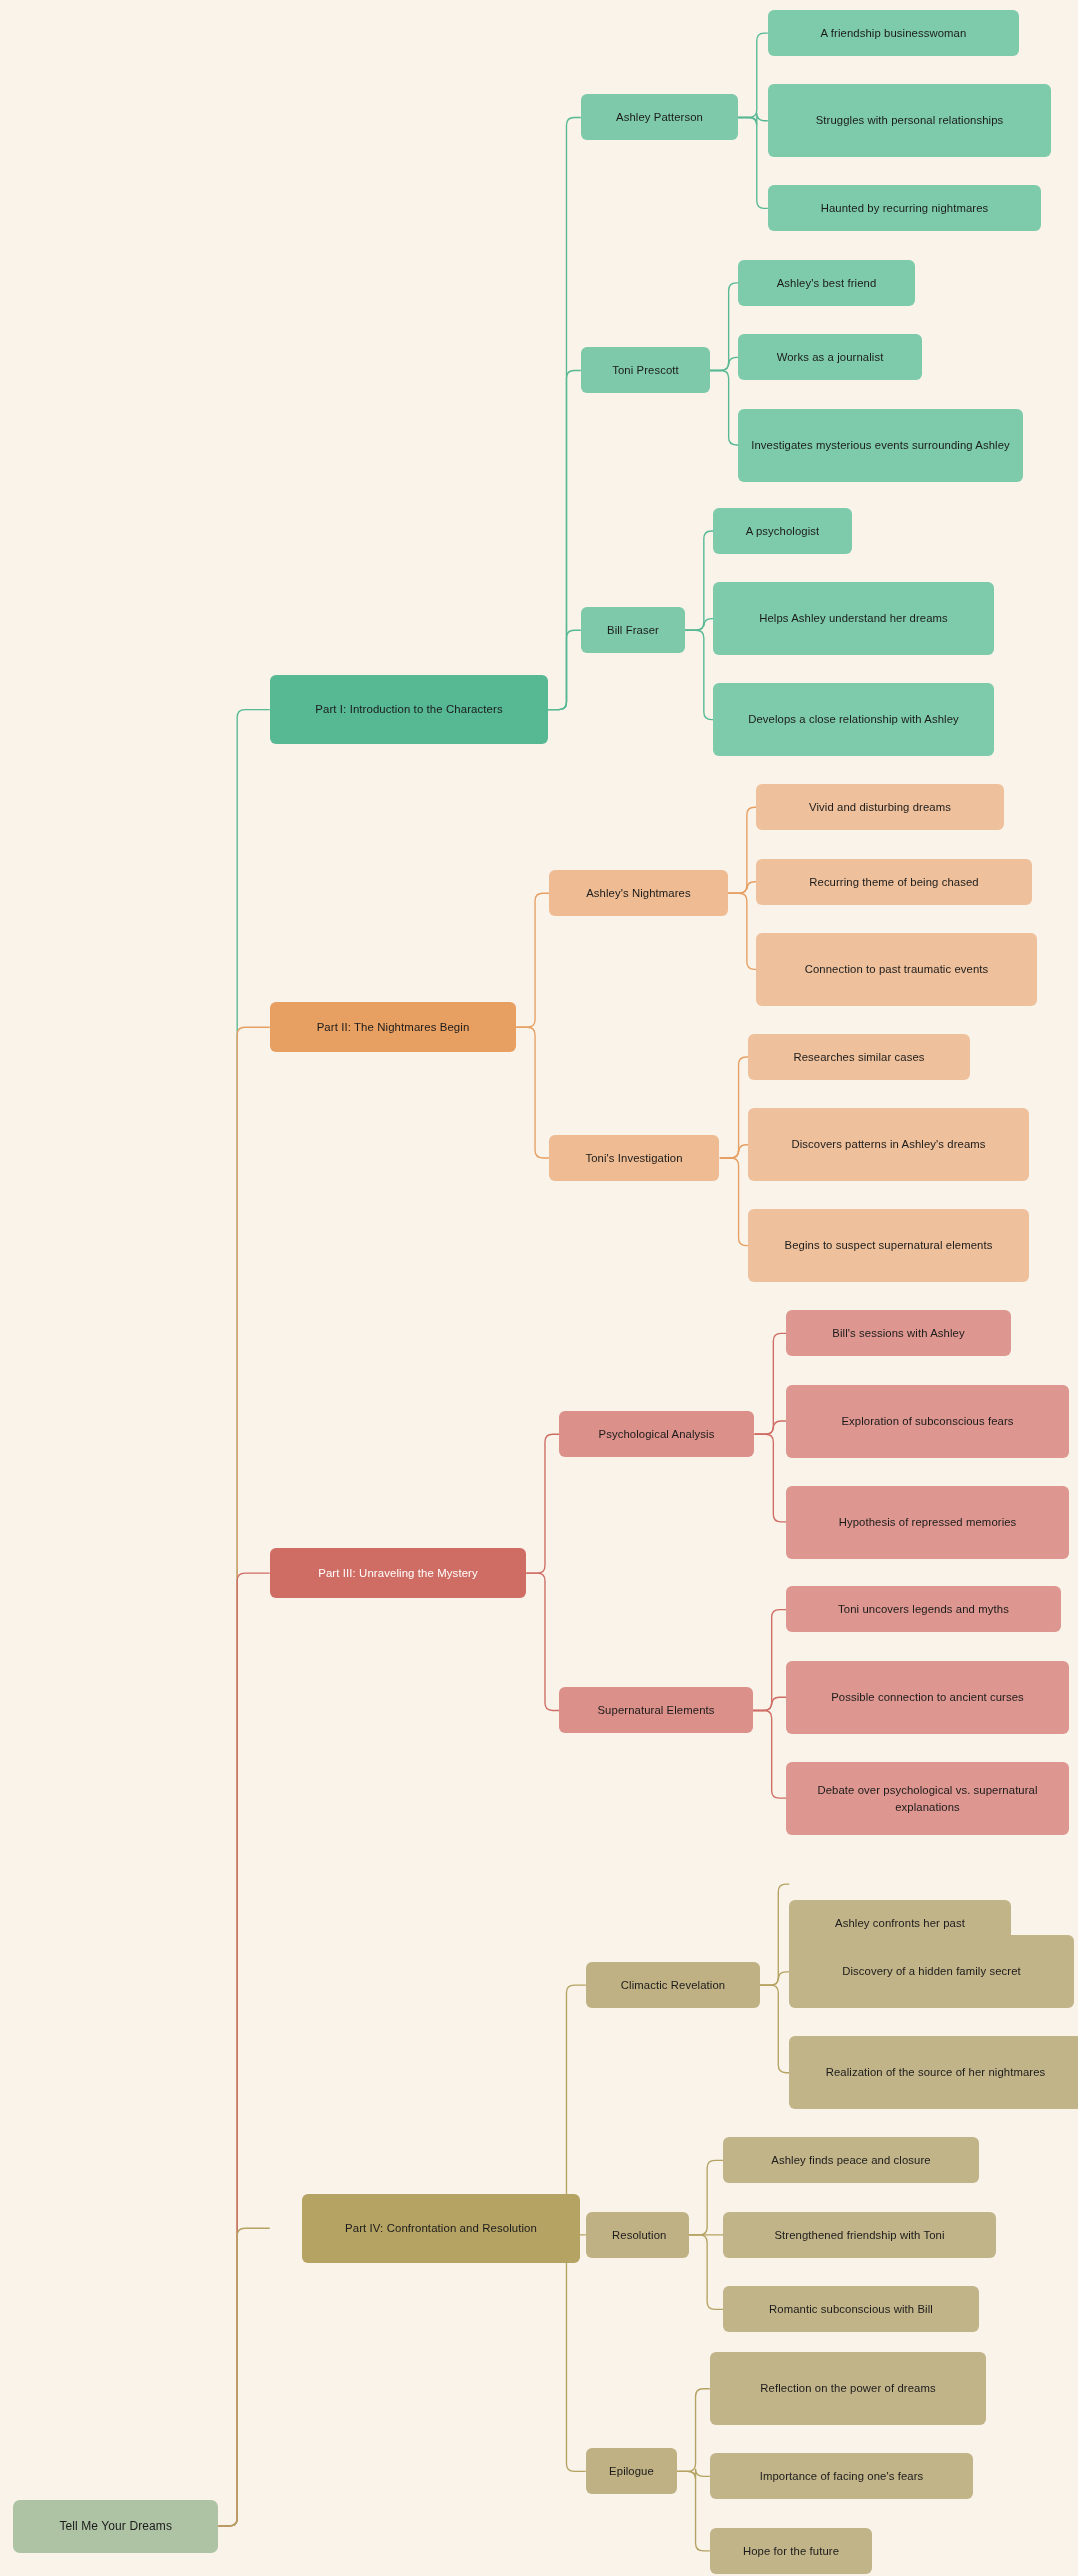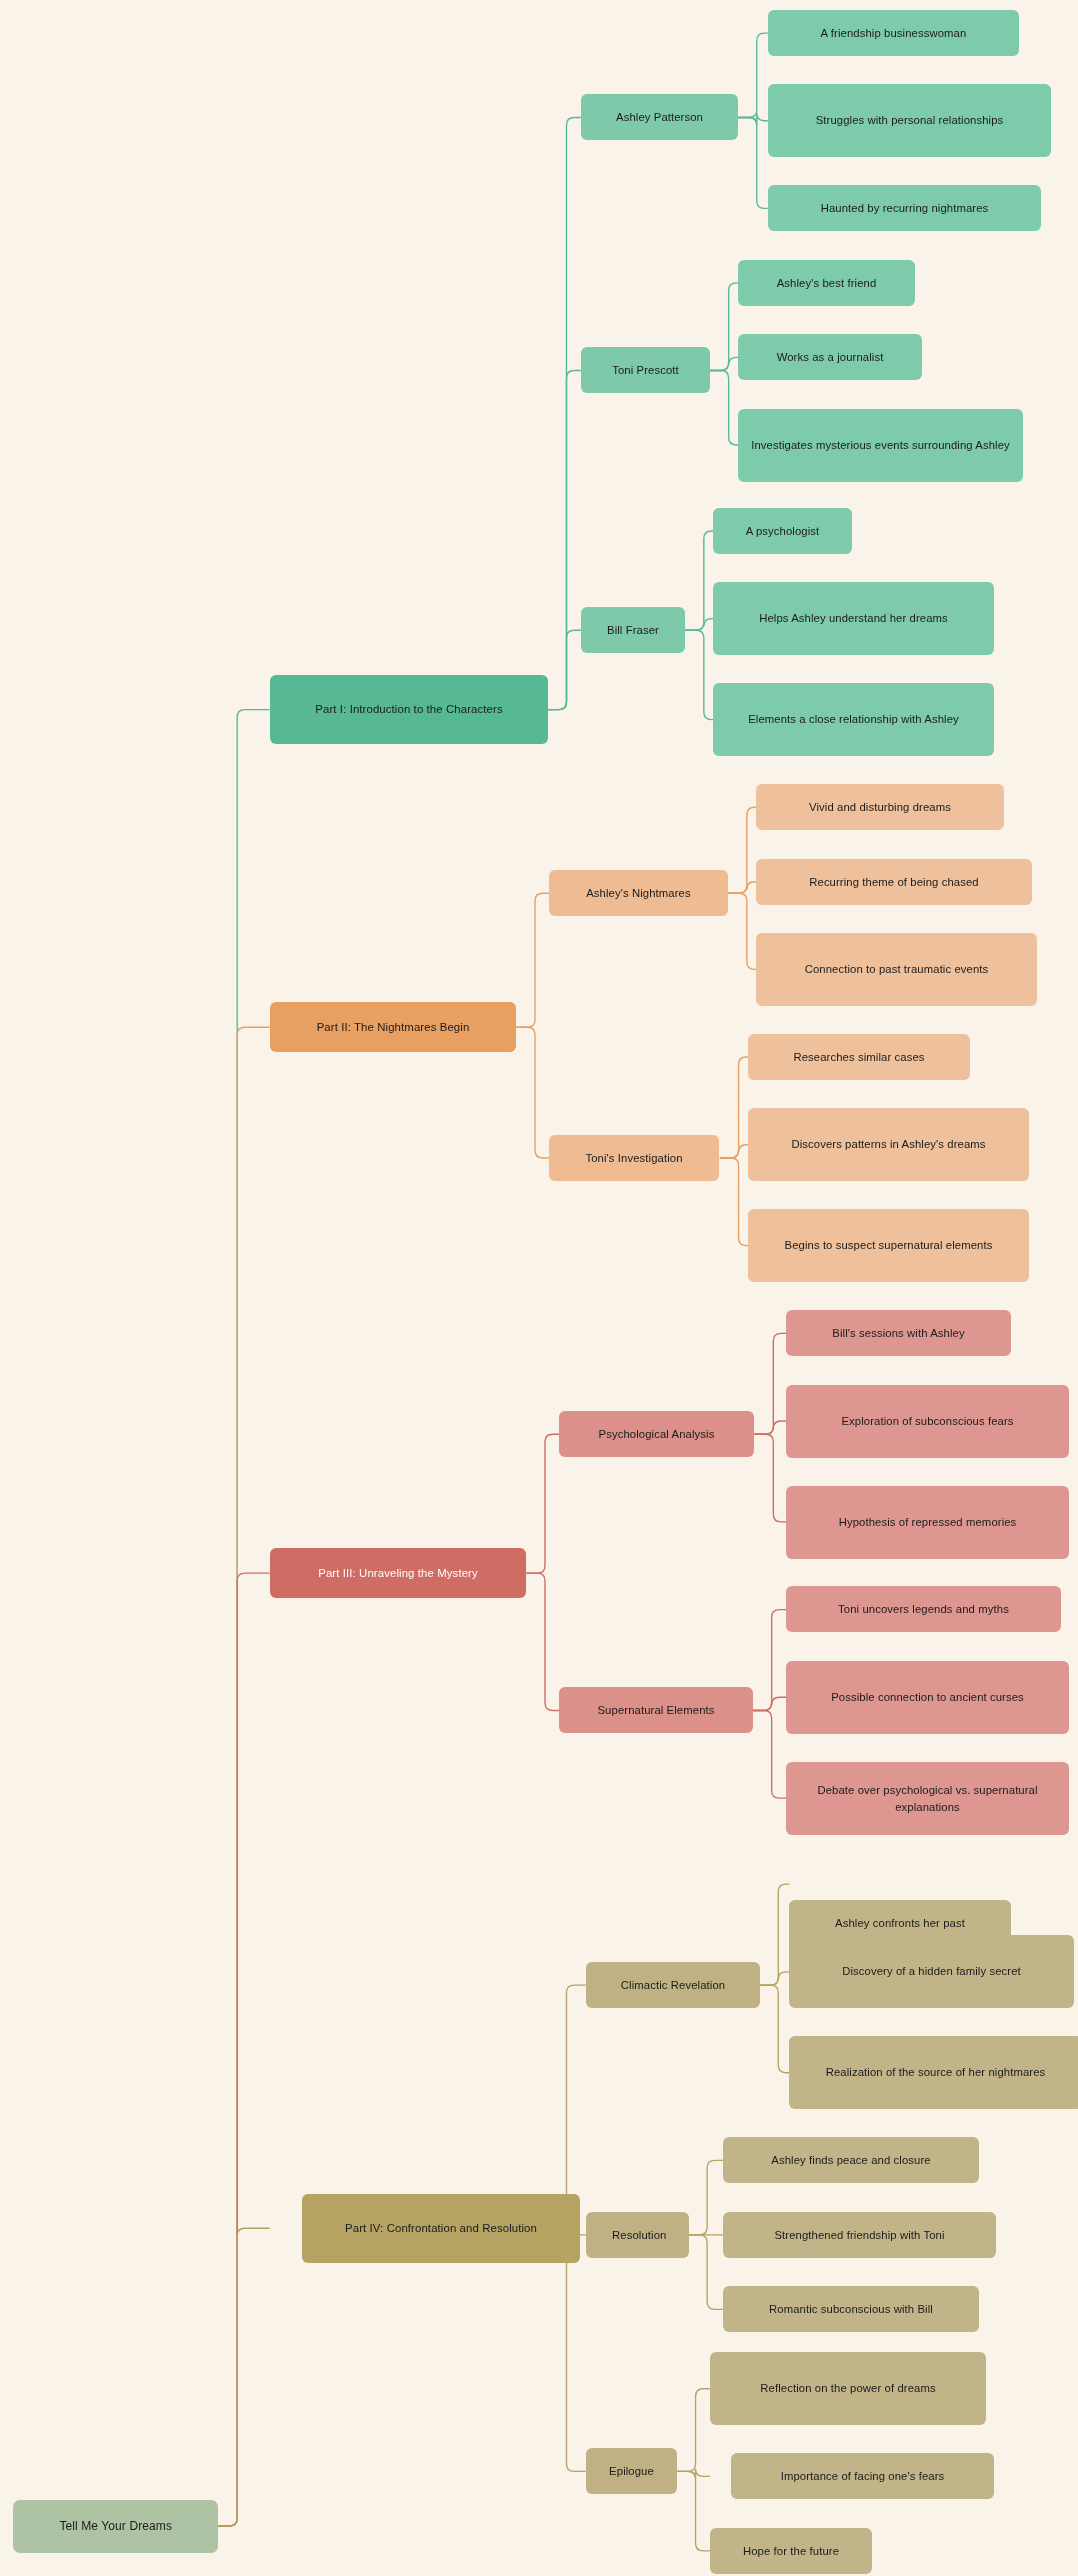--- a/index.html
+++ b/index.html
@@ -146,21 +146,21 @@
       <div class="node lvl2-p1" style="left: 581px; top: 607px; width: 104px; height: 46px; background: rgb(126, 201, 170);">
         <span>Bill Fraser</span>
       </div>
       <div class="node lvl3-p1" style="left: 713px; top: 508px; width: 139px; height: 46px; background: rgb(126, 203, 171);">
         <span>A psychologist</span>
       </div>
       <div class="node lvl3-p1" style="left: 713px; top: 582px; width: 281px; height: 73px; background: rgb(126, 203, 171);">
         <span>Helps Ashley understand her dreams</span>
       </div>
       <div class="node lvl3-p1" style="left: 713px; top: 683px; width: 281px; height: 73px; background: rgb(126, 203, 171);">
-        <span>Elements a close relationship with Ashley</span>
+        <span>Develops a close relationship with Ashley</span>
       </div>
       <div class="node lvl1-p2" style="left: 270px; top: 1002px; width: 246px; height: 50px; background: rgb(231, 159, 98);">
         <span>Part II: The Nightmares Begin</span>
       </div>
       <div class="node lvl2-p2" style="left: 549px; top: 870px; width: 179px; height: 46px; background: rgb(238, 187, 146);">
         <span>Ashley's Nightmares</span>
       </div>
       <div class="node lvl3-p2" style="left: 756px; top: 784px; width: 248px; height: 46px; background: rgb(238, 192, 155);">
         <span>Vivid and disturbing dreams</span>
       </div>
@@ -235,21 +235,21 @@
       </div>
       <div class="node lvl3-p4" style="left: 723px; top: 2286px; width: 256px; height: 46px; background: rgb(194, 180, 137);">
         <span>Romantic subconscious with Bill</span>
       </div>
       <div class="node lvl2-p4" style="left: 586px; top: 2448px; width: 91px; height: 46px; background: rgb(191, 177, 131);">
         <span>Epilogue</span>
       </div>
       <div class="node lvl3-p4" style="left: 710px; top: 2352px; width: 276px; height: 73px; background: rgb(194, 180, 137);">
         <span>Reflection on the power of dreams</span>
       </div>
-      <div class="node lvl3-p4" style="left: 710px; top: 2453px; width: 263px; height: 46px; background: rgb(194, 180, 137); margin-left: 21px;">
+      <div class="node lvl3-p4" style="left: 710px; top: 2453px; width: 263px; height: 46px; background: rgb(194, 180, 137);">
         <span>Importance of facing one's fears</span>
       </div>
       <div class="node lvl3-p4" style="left: 710px; top: 2528px; width: 162px; height: 46px; background: rgb(194, 180, 137);">
         <span>Hope for the future</span>
       </div>
     </div>
 </div>
 
 
 </body></html>

